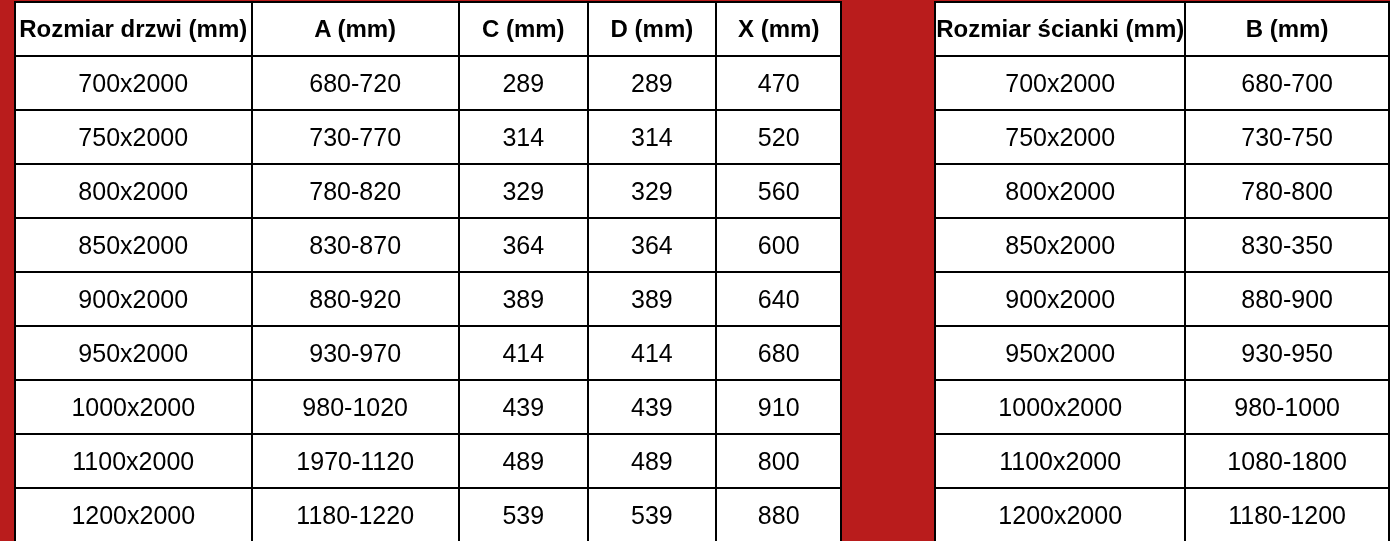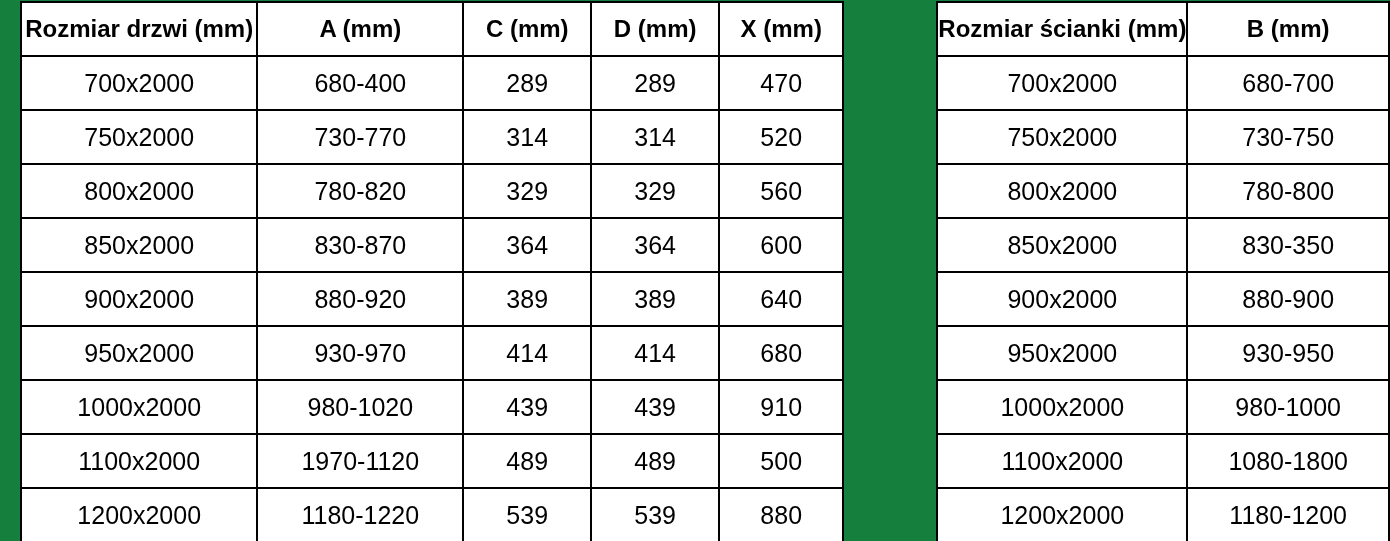--- a/index.html
+++ b/index.html
@@ -6,24 +6,24 @@
     margin: 0;
     padding: 0;
     background: #ffffff;
   }
   .page {
     width: 1390px;
     height: 541px;
     box-sizing: border-box;
     display: flex;
     align-items: flex-start;
-    padding: 1px 0 0 20px;
+    padding: 1px 0 0 14px;
     gap: 92px;
     font-family: "Liberation Sans", sans-serif;
-    background: #15803d;
+    background: #b91c1c;
   }
   table.size-table {
     border-collapse: collapse;
     table-layout: fixed;
   }
   table.size-table th,
   table.size-table td {
     border: 2px solid #000000;
     padding: 0;
     height: 52px;
@@ -60,21 +60,21 @@
           <th>Rozmiar drzwi (mm)</th>
           <th>A (mm)</th>
           <th>C (mm)</th>
           <th>D (mm)</th>
           <th>X (mm)</th>
         </tr>
       </thead>
       <tbody>
         <tr>
           <td>700x2000</td>
-          <td>680-400</td>
+          <td>680-720</td>
           <td>289</td>
           <td>289</td>
           <td>470</td>
         </tr>
         <tr>
           <td>750x2000</td>
           <td>730-770</td>
           <td>314</td>
           <td>314</td>
           <td>520</td>
@@ -112,21 +112,21 @@
           <td>980-1020</td>
           <td>439</td>
           <td>439</td>
           <td>910</td>
         </tr>
         <tr>
           <td>1100x2000</td>
           <td>1970-1120</td>
           <td>489</td>
           <td>489</td>
-          <td>500</td>
+          <td>800</td>
         </tr>
         <tr>
           <td>1200x2000</td>
           <td>1180-1220</td>
           <td>539</td>
           <td>539</td>
           <td>880</td>
         </tr>
       </tbody>
     </table>

